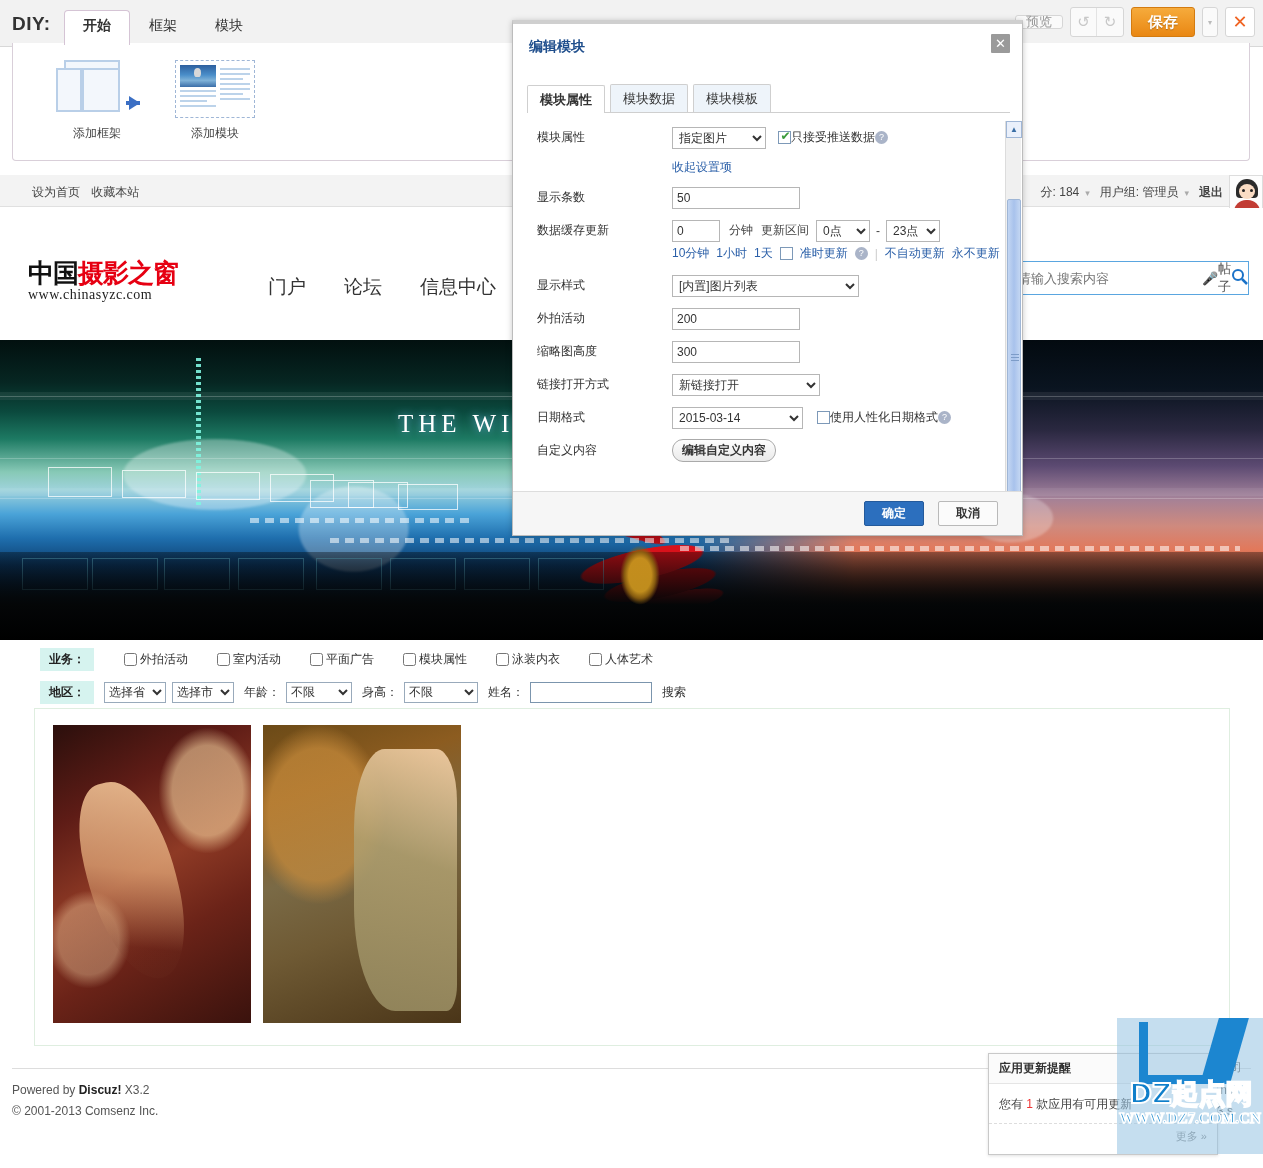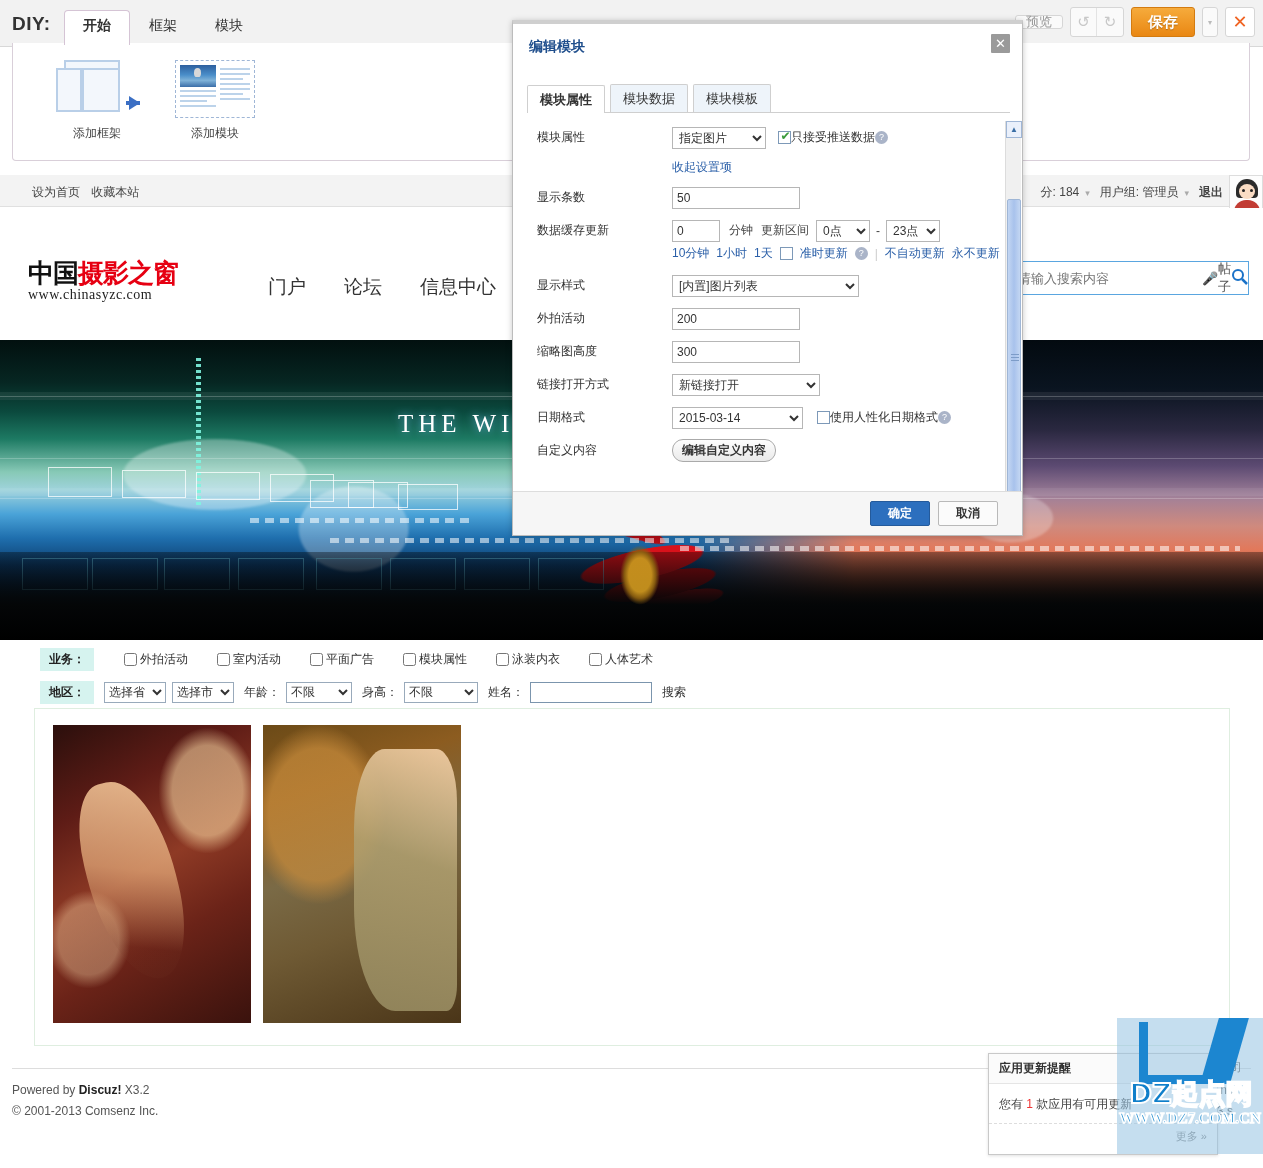--- a/index.html
+++ b/index.html
@@ -379,21 +379,21 @@
   .quick-row .q { color: #2a5fa8; cursor: pointer; }
   .quick-row .bar { color: #ccc; }
   .m-btn {
     height: 23px; padding: 0 9px; font-size: 12px; font-weight: bold; color: #333;
     background: linear-gradient(#fdfdfd, #eaeaea); border: 1px solid #aaa; border-radius: 11px; cursor: pointer;
     font-family: "Liberation Sans", sans-serif;
   }
   .modal-foot {
     position: absolute; left: 0; right: 0; bottom: 0; height: 44px;
     background: #f6f6f6; border-top: 1px solid #ddd;
-    display: flex; align-items: center; justify-content: flex-end; gap: 8px; padding-right: 24px;
+    display: flex; align-items: center; justify-content: flex-end; gap: 14px; padding-right: 24px;
   }
   .btn-ok {
     height: 25px; padding: 0 17px; background: #2c6fbe; border: 1px solid #245a9b;
     color: #fff; font-size: 12px; font-weight: bold; border-radius: 2px; cursor: pointer;
     display: flex; align-items: center;
   }
   .btn-cancel {
     height: 25px; padding: 0 17px; background: #fbfbfb; border: 1px solid #b9b9b9;
     color: #333; font-size: 12px; font-weight: bold; border-radius: 2px; cursor: pointer;
     display: flex; align-items: center;

